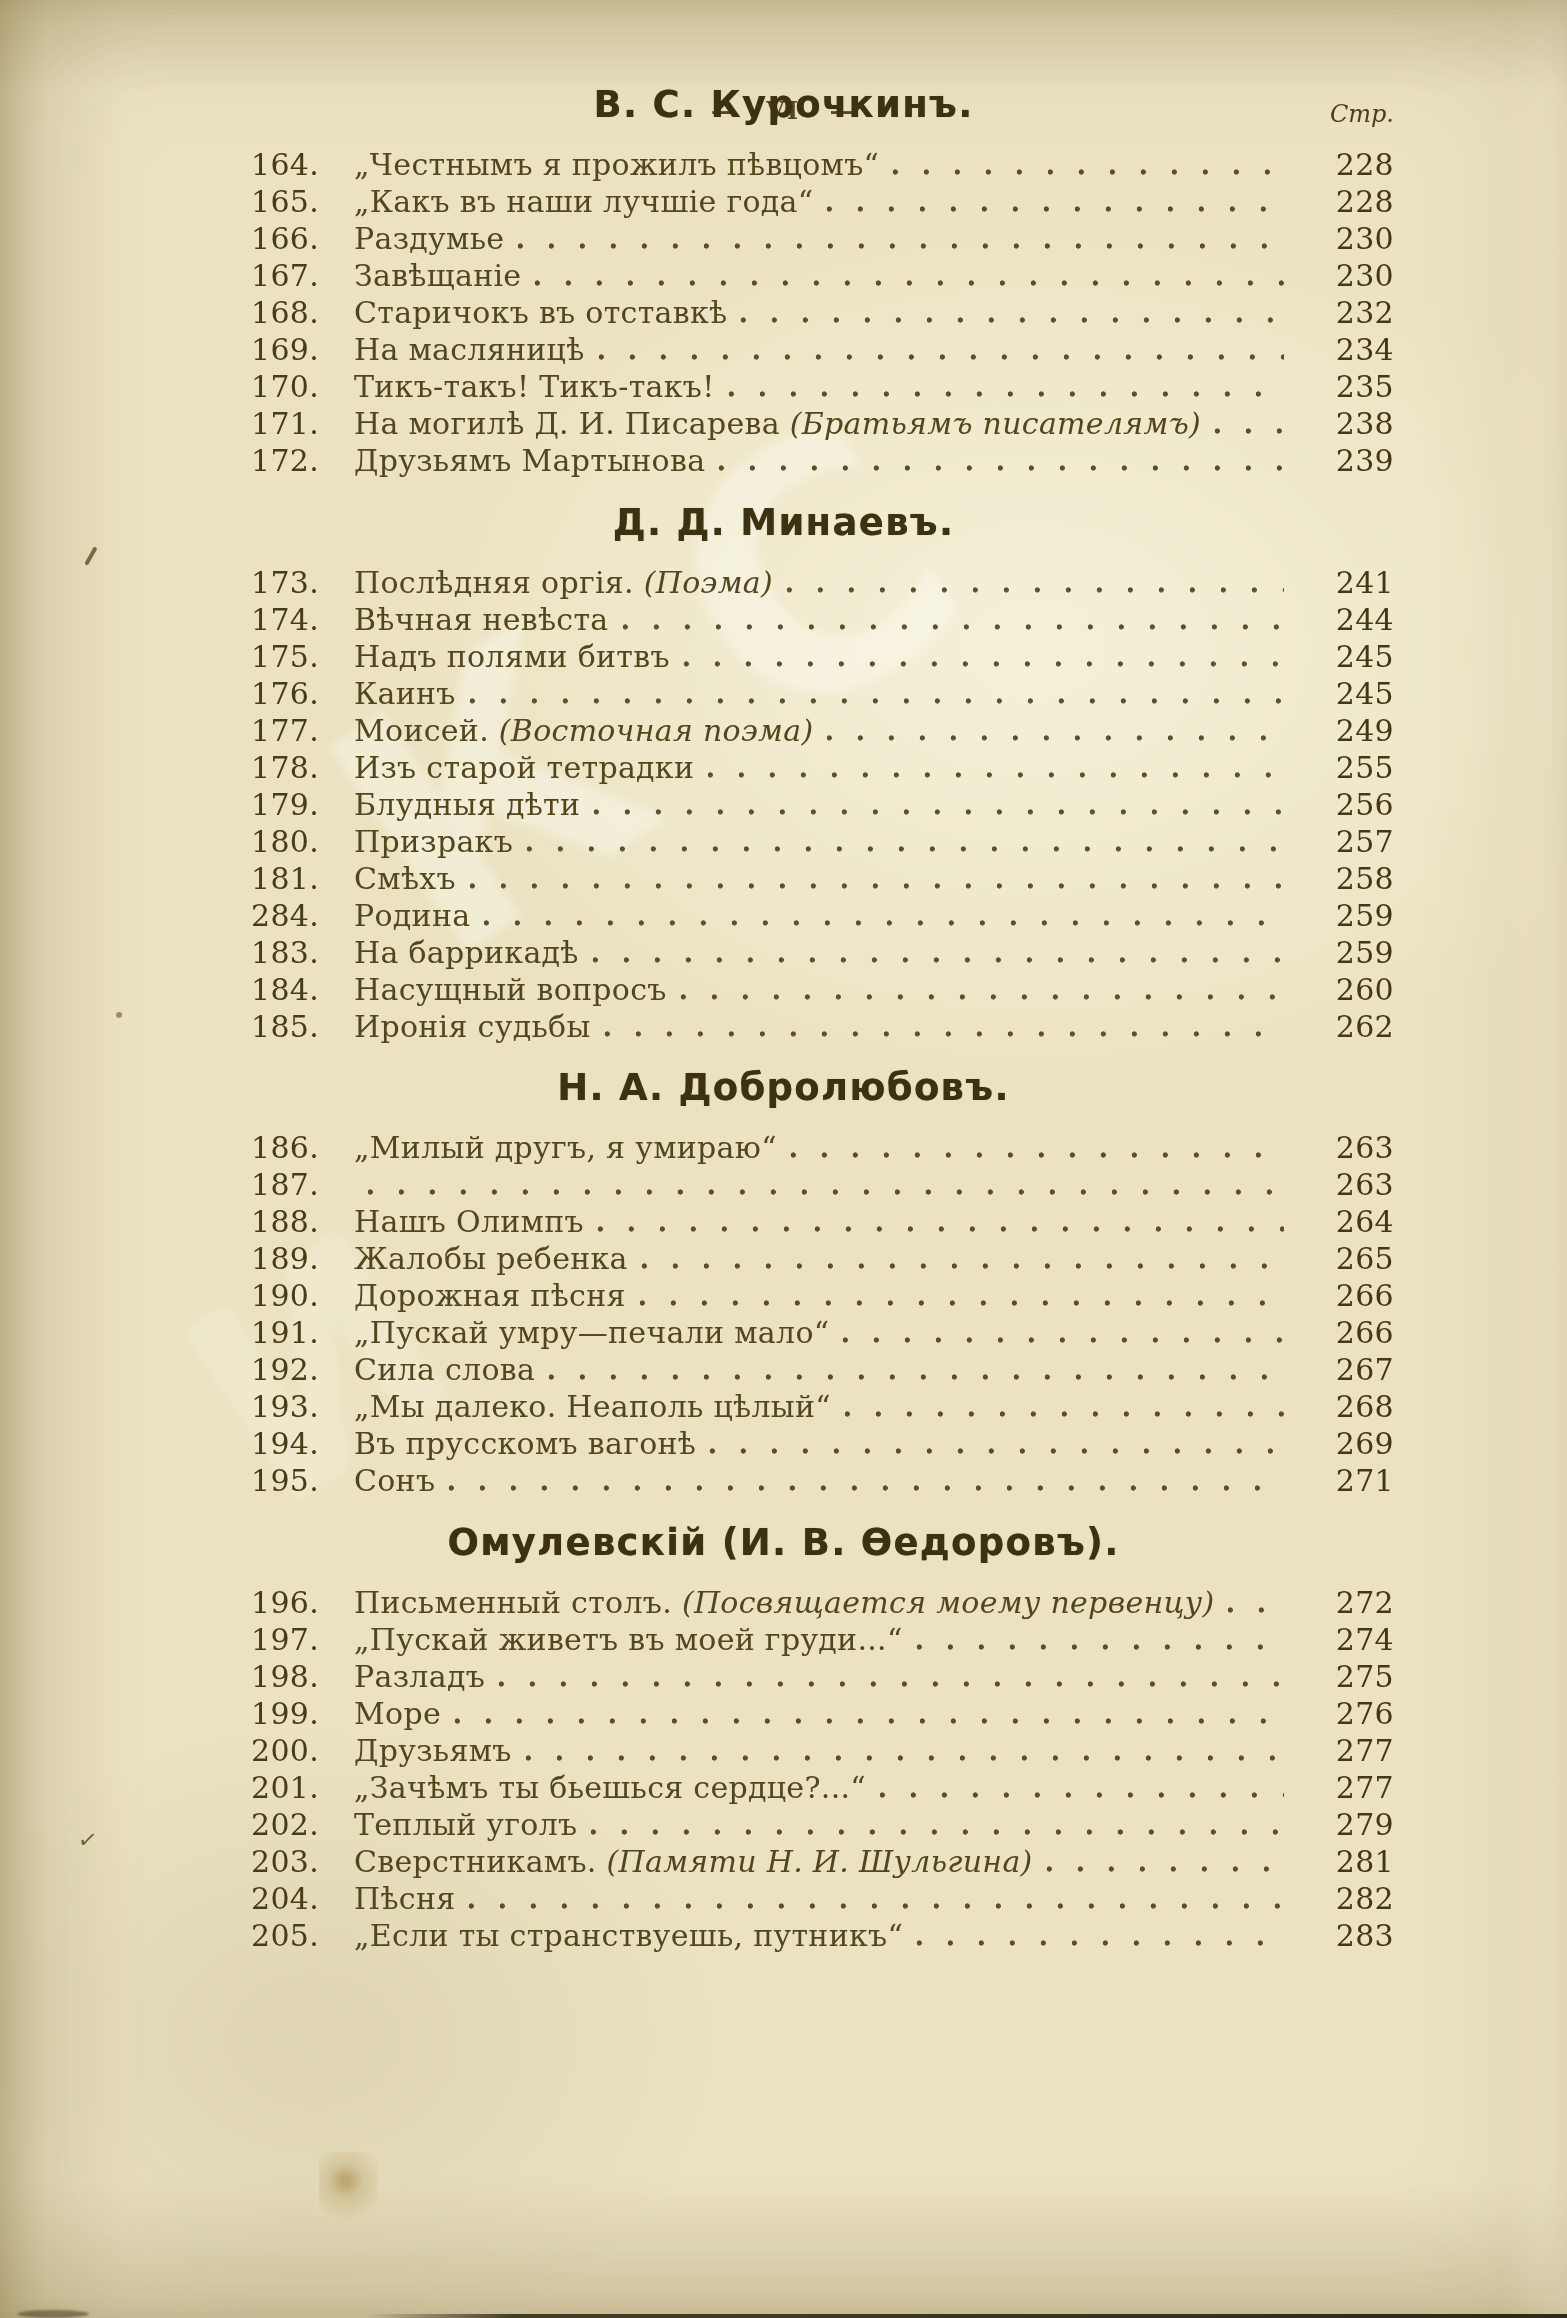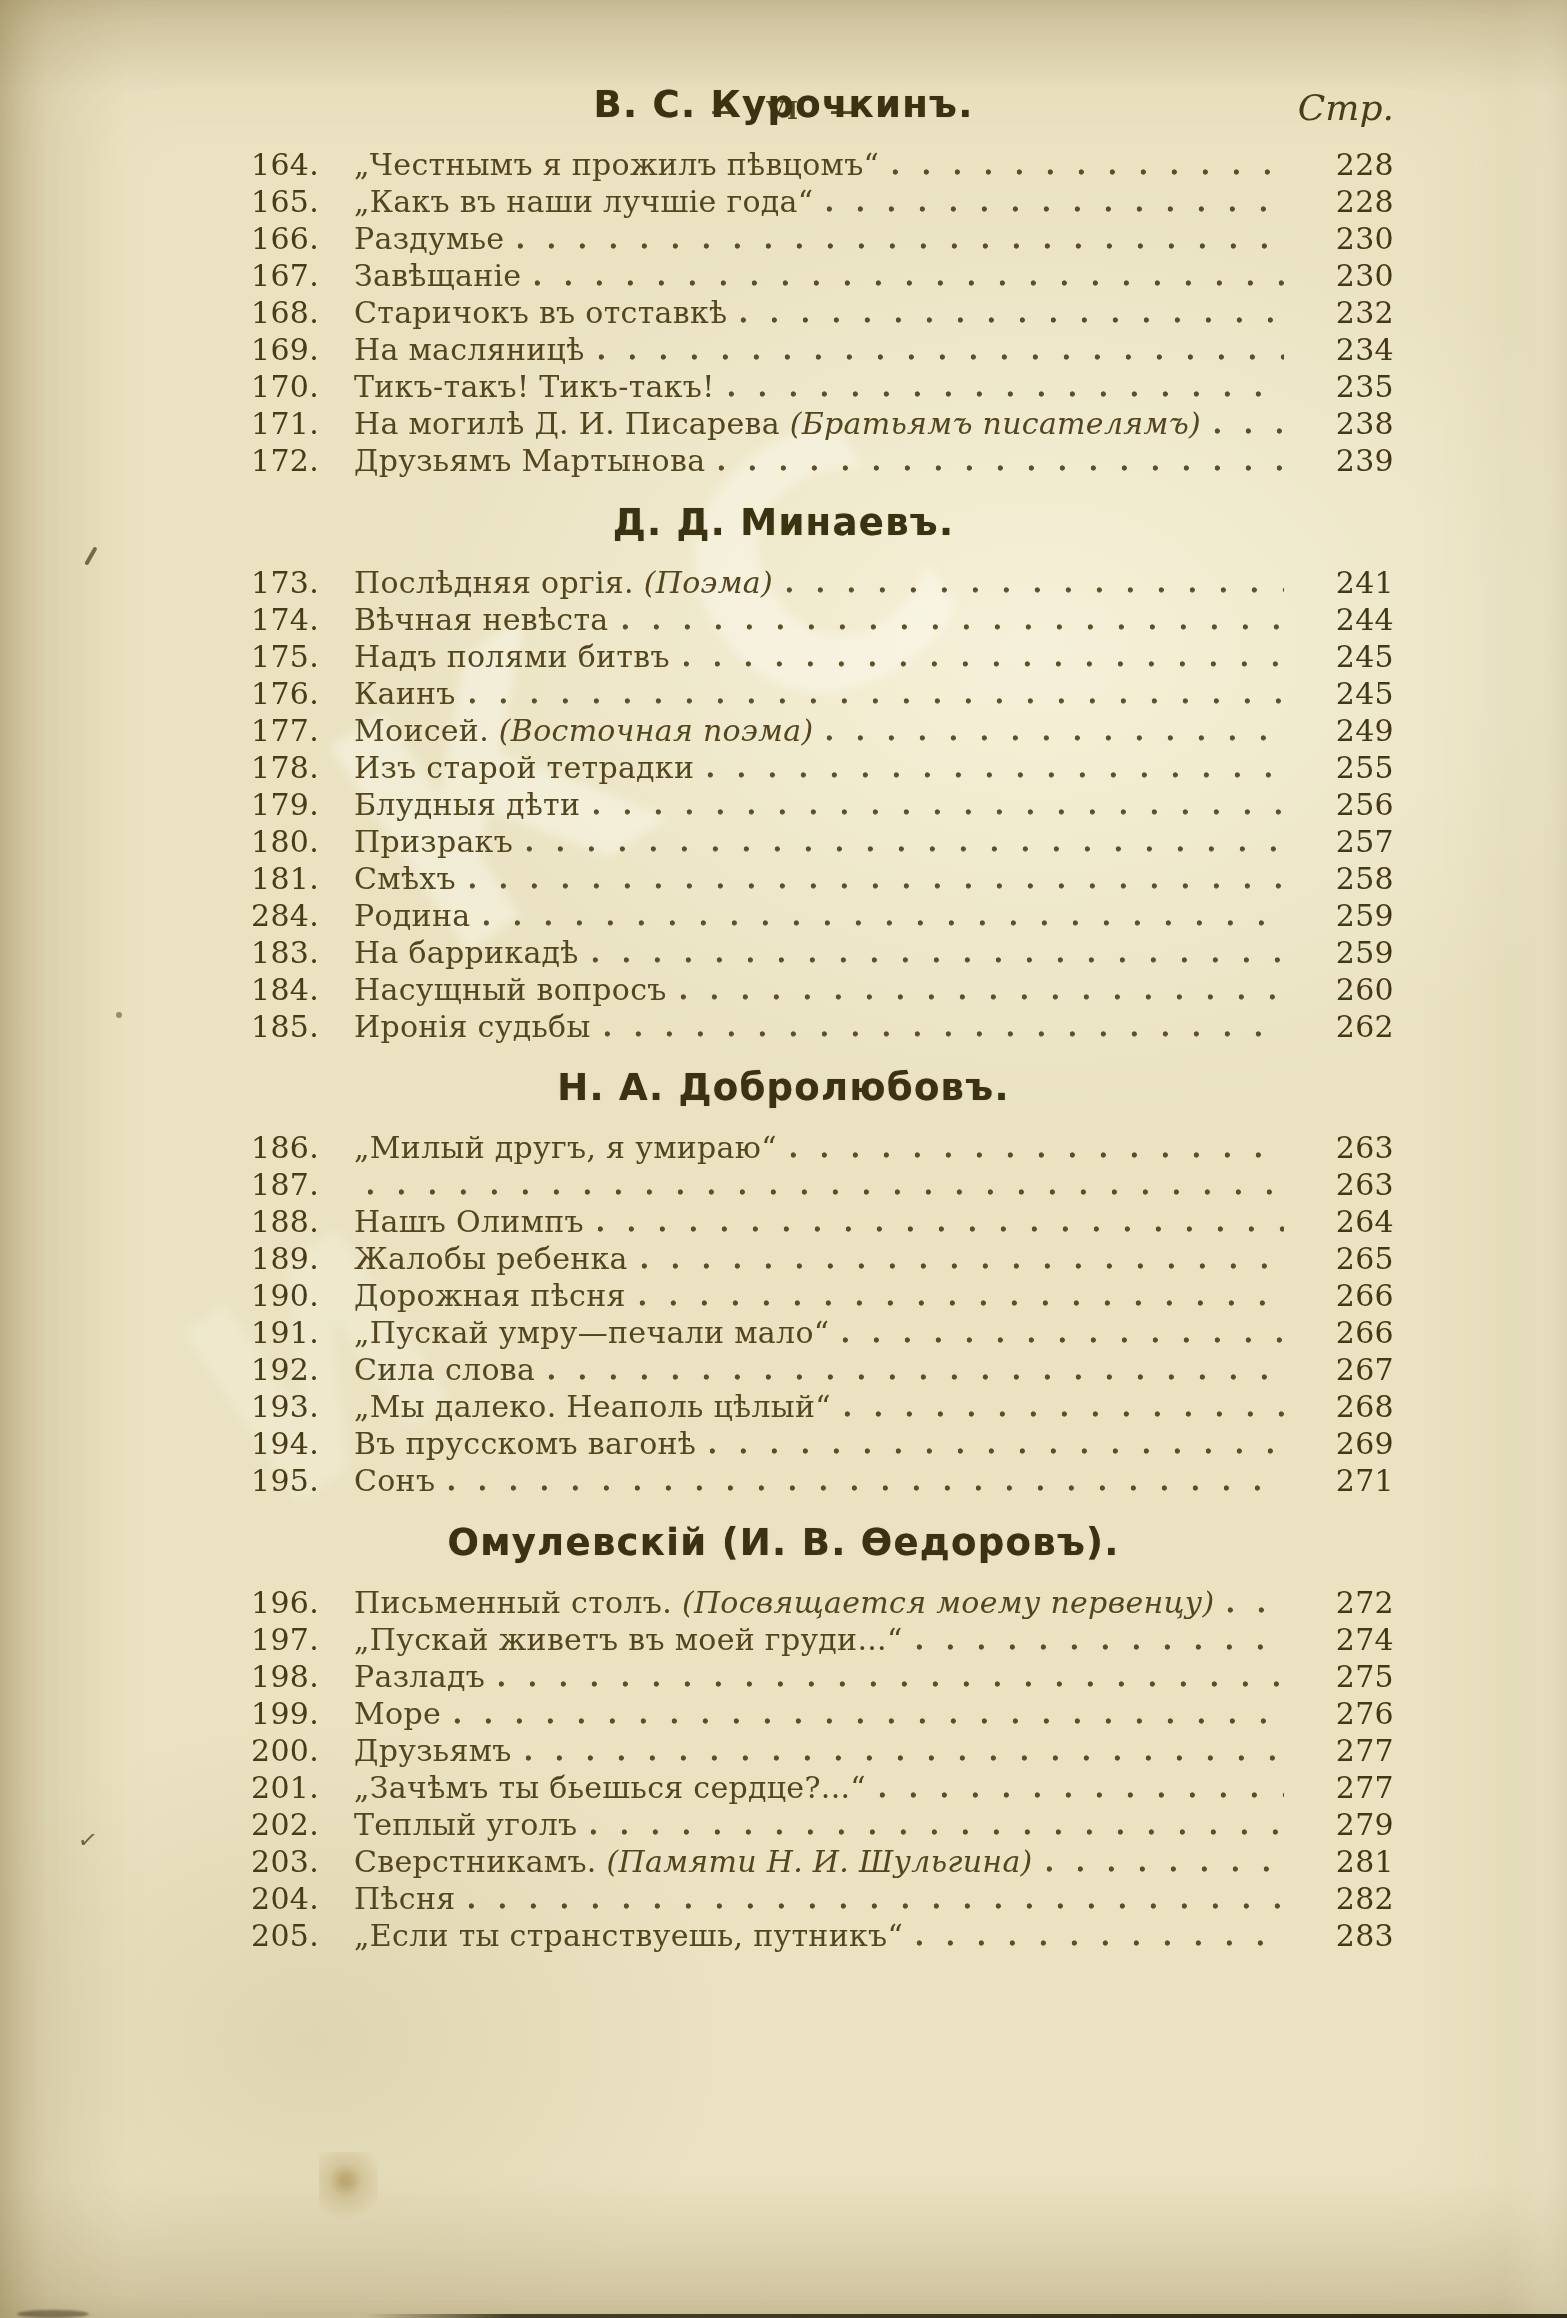--- a/index.html
+++ b/index.html
@@ -50,21 +50,21 @@
   .heading-row{position:relative;height:48px;margin-bottom:17px;}
   .heading{
     display:block;text-align:center;padding-right:78px;
     font-family:"DejaVu Sans", sans-serif;font-weight:bold;
     font-size:37px;line-height:48px;color:#3b3212;
     letter-spacing:1.3px;
     text-shadow:0 0 0.7px rgba(59,50,18,.55);
   }
   .page-label{
     position:absolute;right:0;bottom:1.3px;
-    font-style:italic;font-size:36px;color:#4a3e18;
+    font-style:italic;font-size:24px;color:#4a3e18;
     font-family:"DejaVu Serif", serif;
   }
   .row{display:flex;align-items:flex-end;height:37px;font-size:30px;line-height:37px;letter-spacing:0.3px;}
   .numcol{flex:0 0 90px;margin-right:13px;color:#483b16;}
   .title{white-space:nowrap;color:#53461e;}
   .title .note{font-style:italic;color:#53461e;}
   .leader{
     flex:1 1 auto;height:7.8px;margin:0 11.8px 7.2px 13px;min-width:19.6px;
     background-image:radial-gradient(circle at 3.3px 3.9px, #4f421c 2.2px, rgba(79,66,28,0) 2.9px);
     background-size:31px 7.8px;background-repeat:repeat-x;background-position:left center;

